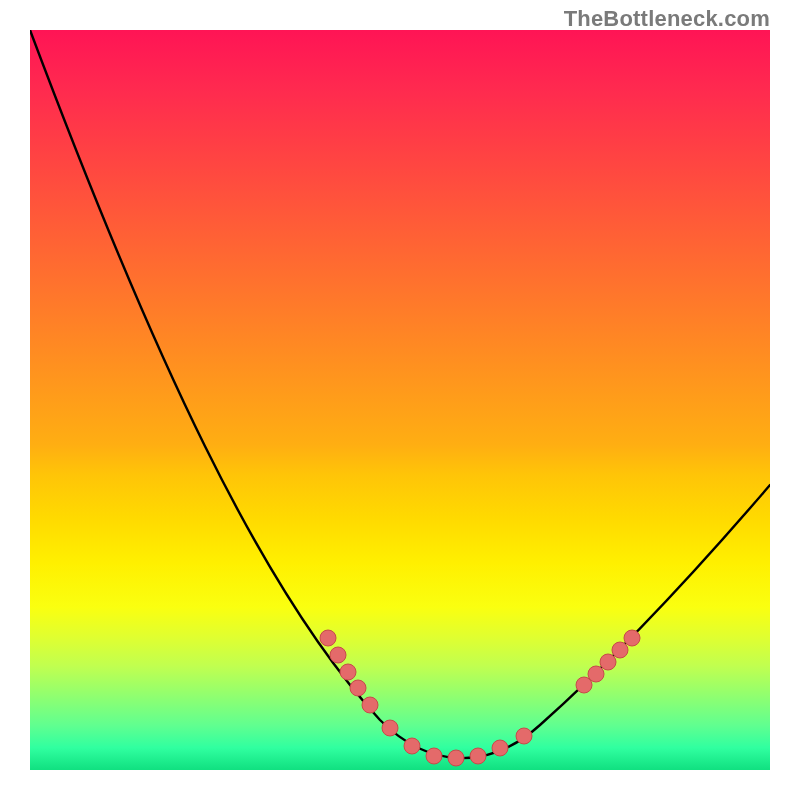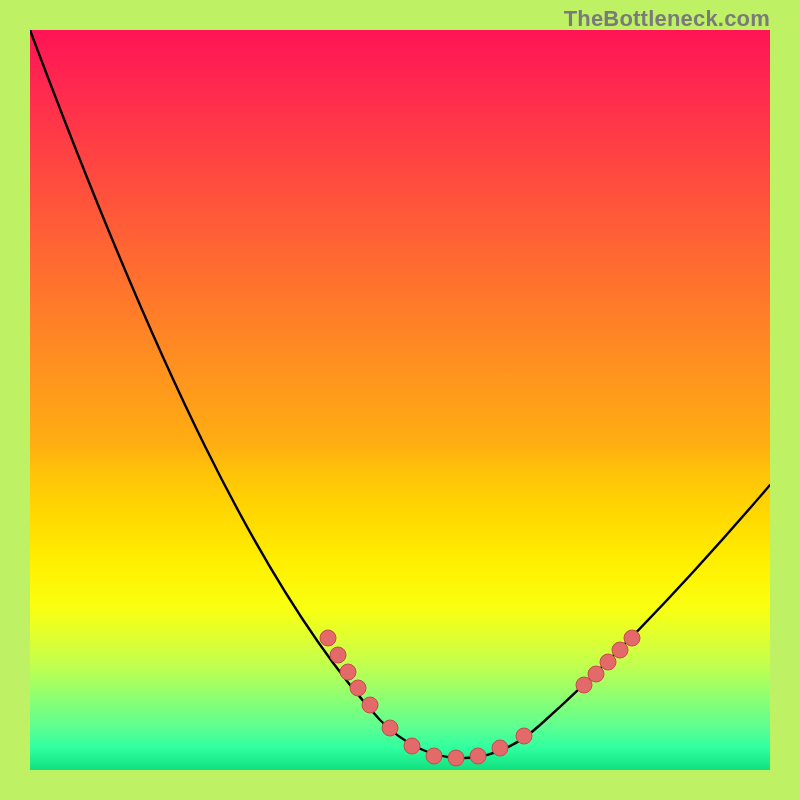--- a/index.html
+++ b/index.html
@@ -9,21 +9,21 @@
     height: 800px;
     background: #000;
     overflow: hidden;
   }
   .frame {
     position: absolute;
     top: 0;
     left: 0;
     width: 800px;
     height: 800px;
-    background: #bef264;
+    background: #ffffff;
   }
   .plot-area {
     position: absolute;
     left: 30px;
     top: 30px;
     width: 740px;
     height: 740px;
     background: linear-gradient(to bottom,
       #ff1455 0%,
       #ff2a4f 8%,

